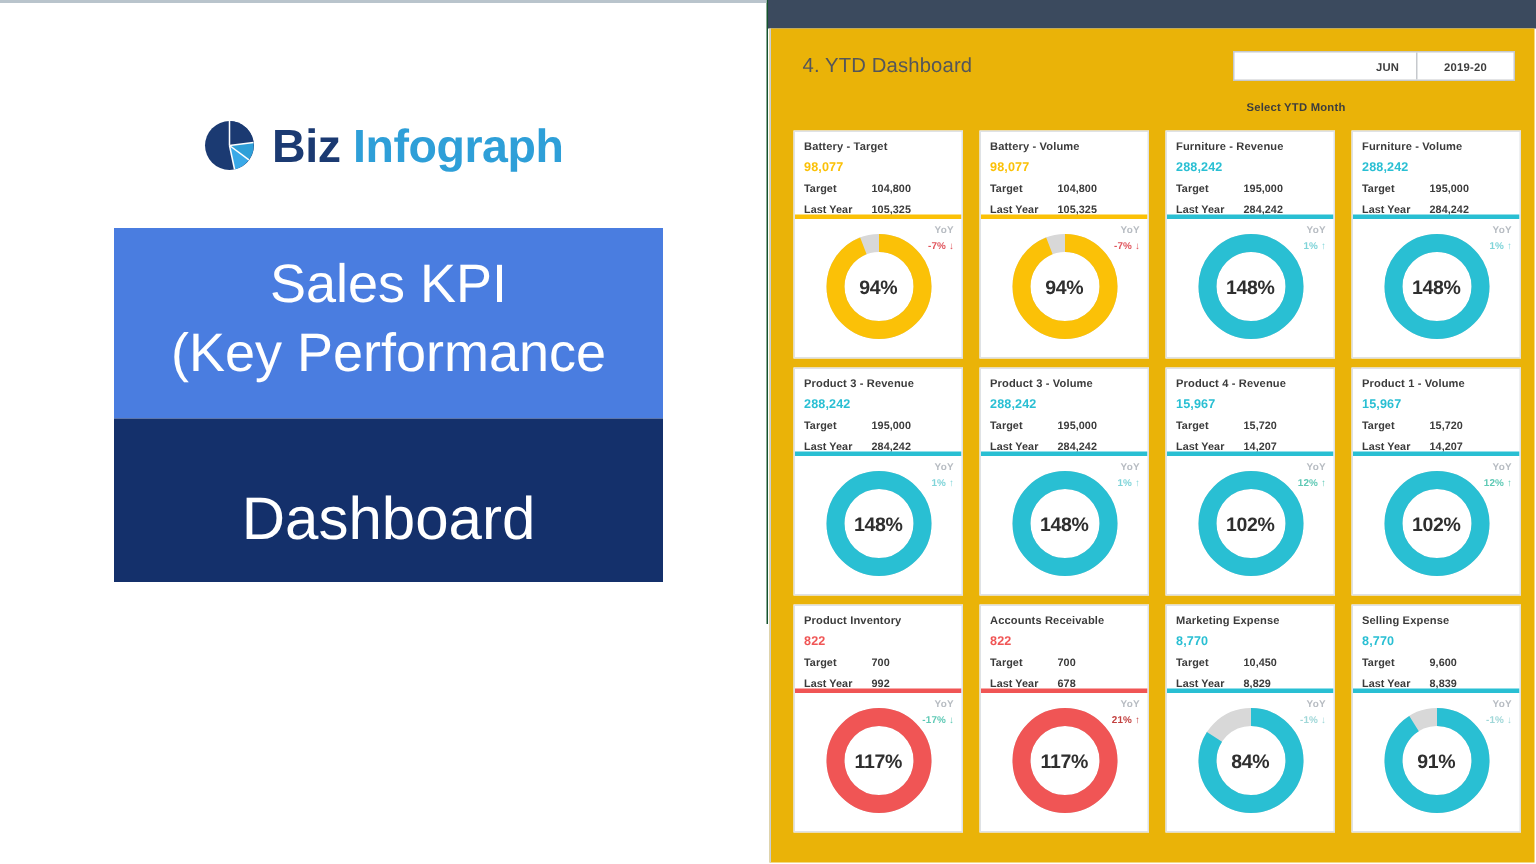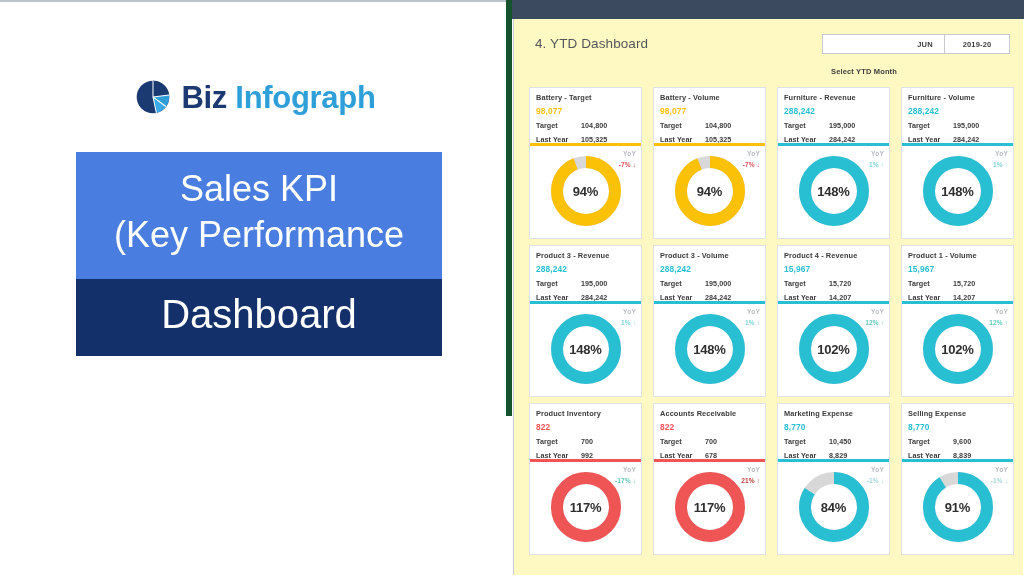--- a/index.html
+++ b/index.html
@@ -20,21 +20,21 @@
     background: #ffffff;
     display: flex;
   }
 
   
   .left-panel {
     position: relative;
     width: 512px;
     height: 416px;
     background: #ffffff;
-    border-right: 6px solid #14532d;
+    border-right: 1px solid #14532d;
     box-sizing: border-box;
     flex: 0 0 512px;
   }
   .left-top-edge {
     position: absolute;
     top: 0; left: 0; right: 0;
     height: 2px;
     background: #b9c4cc;
   }
   .logo-row {
@@ -84,20 +84,21 @@
   .title-lower {
     background: #14306b;
     text-align: center;
     padding: 12px 10px 18px 10px;
   }
   .title-lower-line {
     color: #ffffff;
     font-size: 40px;
     line-height: 1.18;
     font-weight: normal;
+    margin-top: 32px;
   }
 
   
   .right-panel {
     position: relative;
     width: 512px;
     height: 576px;
     flex: 0 0 512px;
     background: #ffffff;
     box-sizing: border-box;
@@ -108,21 +109,21 @@
     width: 512px;
     height: 19px;
     background: #3b4a5e;
   }
   .panel-body {
     position: absolute;
     top: 19px;
     left: 1px;
     width: 510px;
     height: 556px;
-    background: #fef9c3;
+    background: #eab308;
     border-left: 1px solid #c9cfd6;
     box-sizing: border-box;
     text-decoration: underline;
   }
   .panel-header {
     position: absolute;
     top: 17px;
     left: 0;
     width: 510px;
     height: 24px;

